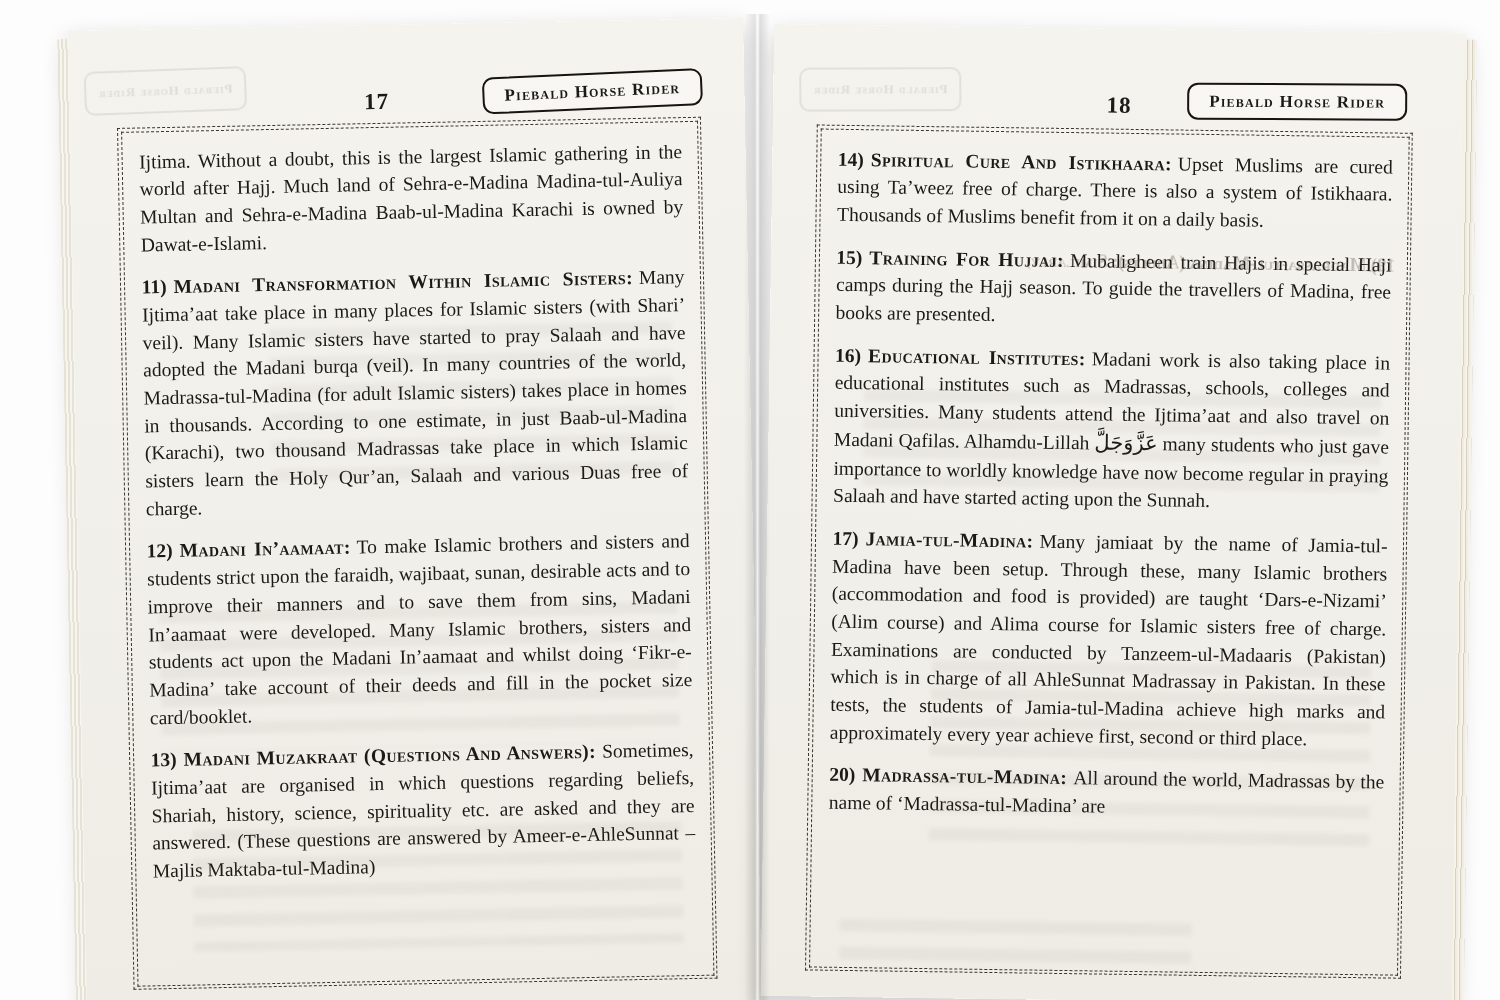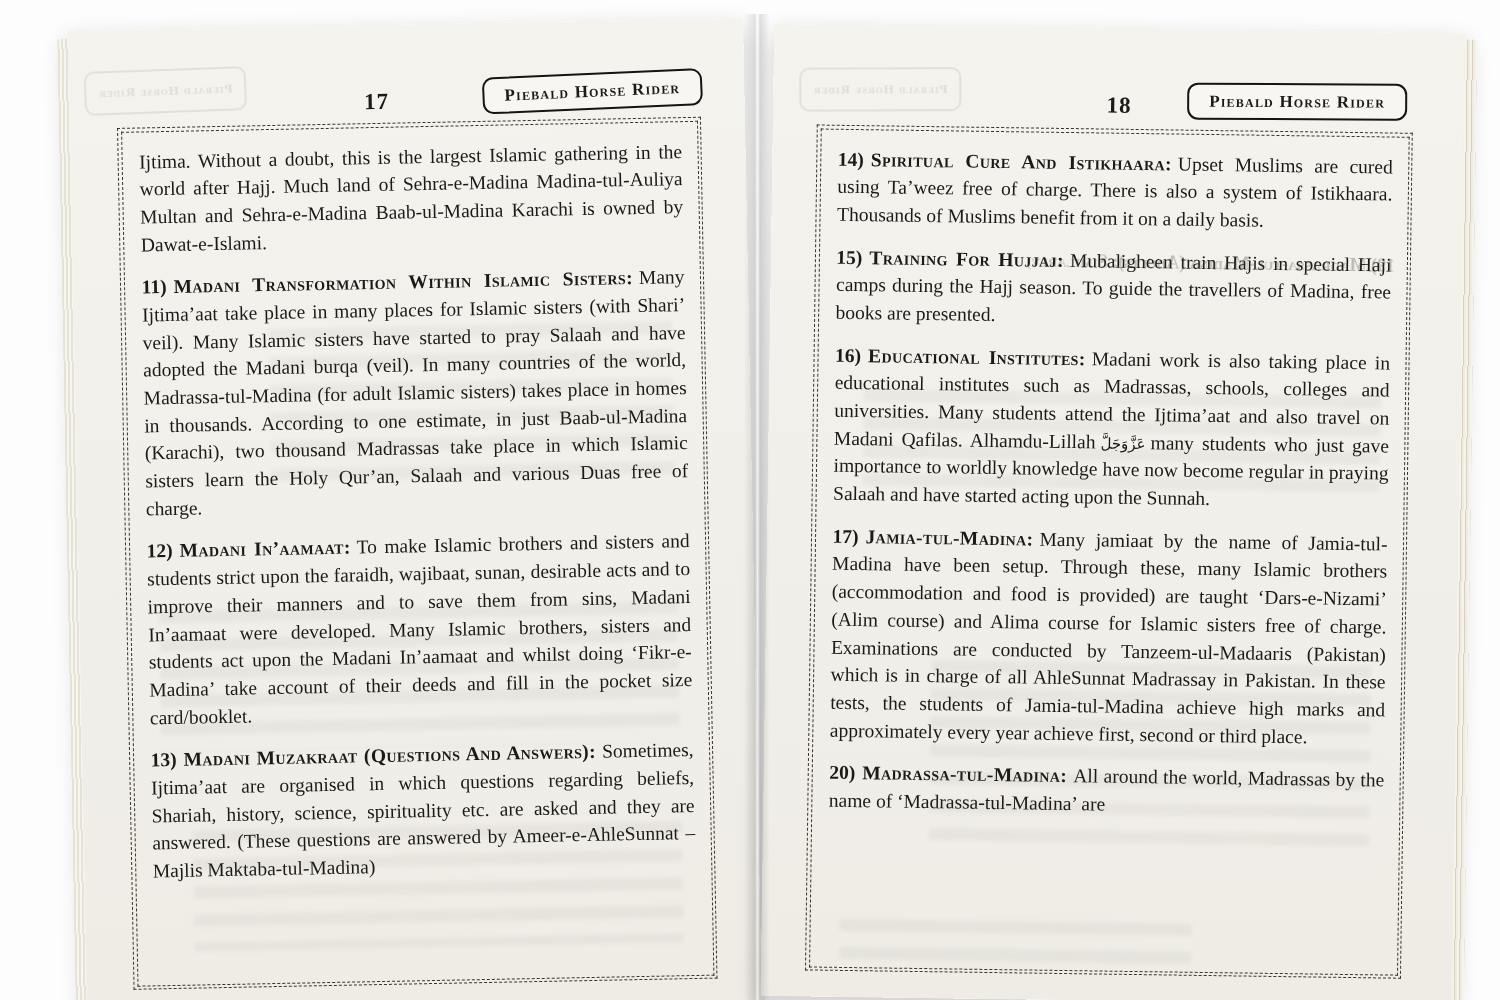--- a/index.html
+++ b/index.html
@@ -70,21 +70,21 @@
     padding:16px 15px 10px 17px;overflow:hidden;position:relative;
   }
 
   
   .section{margin:0 0 15px;font-size:19.5px;line-height:1.42;text-align:justify;}
   .section:last-child{margin-bottom:0;}
   .num{font-weight:bold;}
   .num:not(:empty){margin-right:7px;}
   .heading{font-weight:bold;font-variant:small-caps;letter-spacing:.4px;}
   .heading:not(:empty){margin-right:6px;}
-  .arabic{font-family:"DejaVu Sans",sans-serif;font-size:15px;margin:0 5px;}
+  .arabic{font-family:"DejaVu Sans",sans-serif;font-size:21px;margin:0 5px;}
 
   
   .ghost-badge{
     position:absolute;width:158px;height:40px;border:2px solid rgba(60,55,45,.10);
     border-radius:10px;top:40px;left:16px;
     display:flex;align-items:center;justify-content:center;
     transform:scaleX(-1) rotate(1deg);
     color:rgba(60,55,45,.12);font-weight:bold;font-variant:small-caps;
     font-size:13px;letter-spacing:1px;filter:blur(.4px);white-space:nowrap;overflow:hidden;
   }

